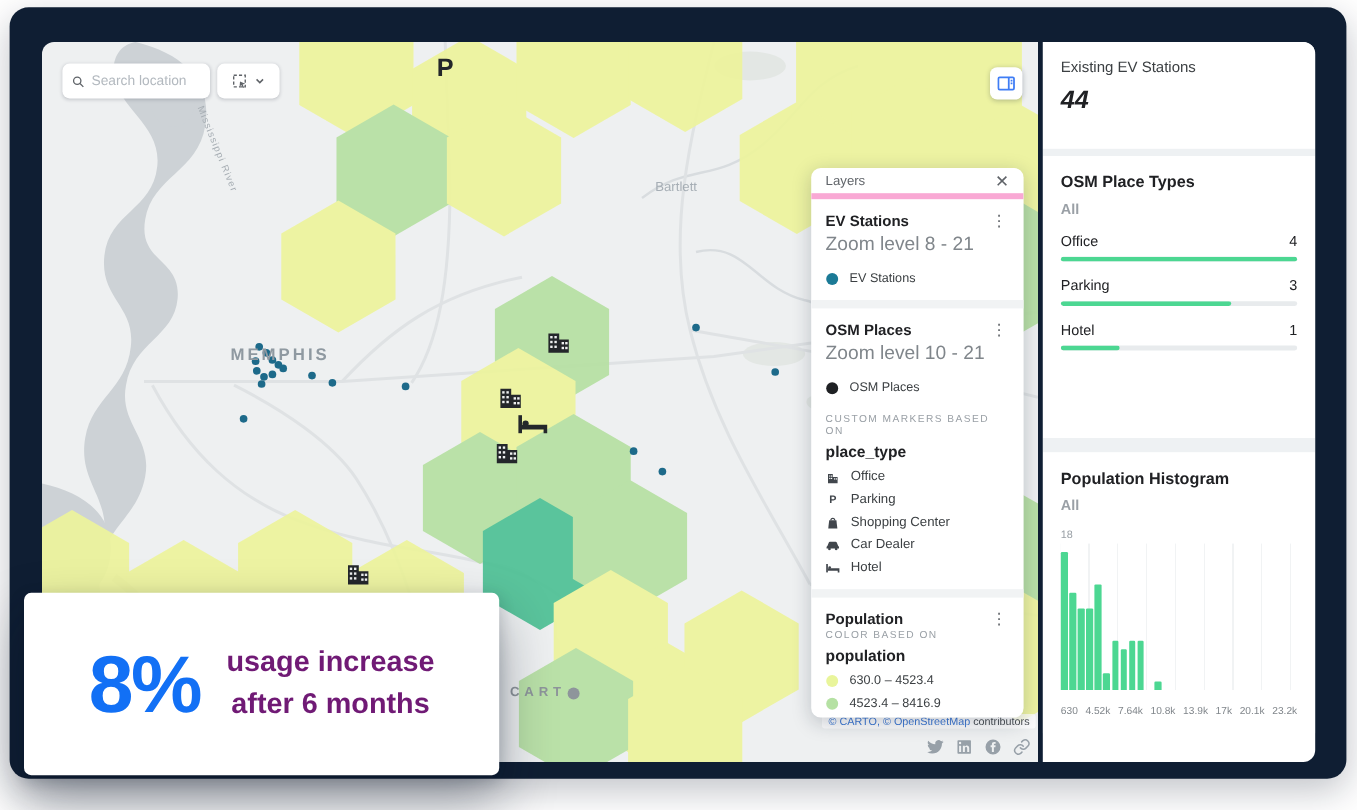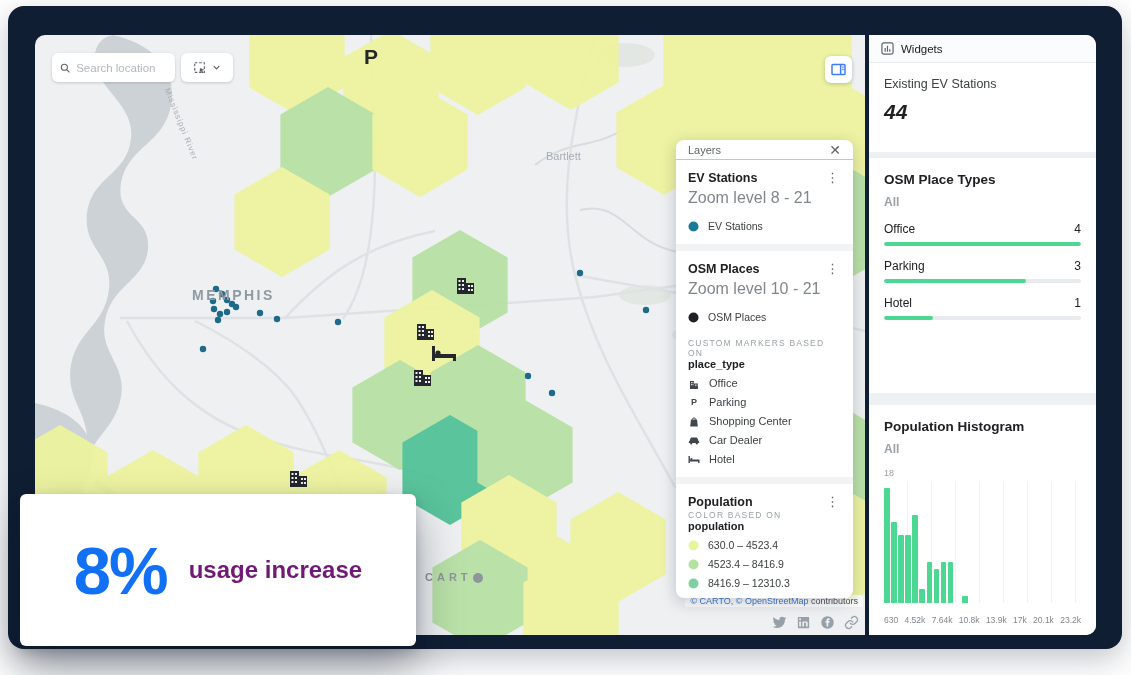--- a/index.html
+++ b/index.html
@@ -30,33 +30,33 @@
   .panel-toggle { position:absolute; left:790px; top:21px; width:27px; height:27px; background:#fff; border-radius:6px; box-shadow:0 1px 4px rgba(20,30,50,.25); display:flex; align-items:center; justify-content:center; cursor:pointer; }
 
   
   .attribution { position:absolute; right:2px; top:560px; font-size:9px; color:#4a4f54; background:rgba(255,255,255,.75); padding:1px 5px; border-radius:2px; }
   .attribution a { color:#3b76d2; text-decoration:none; }
   .social-row { position:absolute; right:6px; top:580px; display:flex; gap:9px; align-items:center; }
   .social-row .sicon { width:15px; height:15px; color:#97a0a8; cursor:pointer; }
 
   
   .layers-panel { position:absolute; left:641px; top:105px; width:177px; height:458px; background:#fff; border-radius:8px; box-shadow:0 4px 16px rgba(20,30,50,.22); overflow:hidden; font-size:11px; }
-  .lp-header { height:20px; display:flex; align-items:center; justify-content:space-between; padding:0 12px; border-bottom:1px solid #f9a8d4; }
+  .lp-header { height:26px; display:flex; align-items:center; justify-content:space-between; padding:0 12px; border-bottom:5px solid #f9a8d4; }
   .lp-title { font-size:11px; color:#5f6368; }
   .lp-close { font-size:14px; color:#5f6368; cursor:pointer; line-height:1; }
   .lp-section { padding:11px 12px 12px 12px; }
   .lp-divider { height:7px; background:#f1f3f4; }
   .lp-sec-head { display:flex; align-items:flex-start; justify-content:space-between; }
   .lp-sec-title { font-size:12.5px; font-weight:700; color:#202124; }
   .lp-kebab { color:#5f6368; font-size:13px; cursor:pointer; line-height:1; padding:0 2px; }
   .lp-zoom { margin-top:4px; font-size:16px; color:#80868b; }
   .lp-legend-row { margin-top:13px; display:flex; align-items:center; gap:9px; }
   .lp-legend-label { font-size:10.5px; color:#3c4043; }
   .lp-subhead { margin-top:15px; font-size:8.5px; letter-spacing:1.2px; color:#9aa0a6; }
-  .lp-field { font-size:11px; font-weight:700; color:#202124; }
+  .lp-field { margin-top:5px; font-size:13px; font-weight:700; color:#202124; }
   .lp-marker-row { margin-top:7px; display:flex; align-items:center; gap:9px; color:#3c4043; }
   .lp-marker-row .mk-ico { width:12px; height:12px; display:flex; align-items:center; justify-content:center; color:#41464c; font-weight:700; font-size:9px; }
   .lp-color-row { margin-top:7px; display:flex; align-items:center; gap:9px; color:#3c4043; font-size:10.5px; }
 
   
   .sidebar { position:absolute; left:869px; top:35px; width:227px; height:600px; background:#fff; border-bottom-right-radius:10px; border-top-right-radius:10px; overflow:hidden; }
   .sb-header { height:28px; display:flex; align-items:center; gap:7px; padding:0 12px; border-bottom:1px solid #e9ebee; background:#fbfcfd; }
   .sb-header-label { font-size:11.5px; color:#202124; }
   .widget { padding:14px 15px; background:#fff; }
   .widget-title-sm { font-size:12.5px; color:#3c4043; }
@@ -420,29 +420,20 @@
               <circle cx="5.5" cy="5.5" r="5" fill="#7ed0a2"></circle>
             </svg>
           <span>8416.9 – 12310.3</span>
         </div>
 
       </div>
     </div>
   </div>
 
   <div class="sidebar">
-    <div class="sb-header">
-      <svg width="13" height="13" viewBox="0 0 14 14">
-        <rect x="1" y="1" width="12" height="12" rx="2" fill="none" stroke="#5f6368" stroke-width="1.3"></rect>
-        <line x1="4.5" y1="10.5" x2="4.5" y2="6.5" stroke="#5f6368" stroke-width="1.3"></line>
-        <line x1="7" y1="10.5" x2="7" y2="4" stroke="#5f6368" stroke-width="1.3"></line>
-        <line x1="9.5" y1="10.5" x2="9.5" y2="7.8" stroke="#5f6368" stroke-width="1.3"></line>
-      </svg>
-      <span class="sb-header-label">Widgets</span>
-    </div>
 
     <div class="widget" style="padding-bottom:28px">
       <div class="widget-title-sm">Existing EV Stations</div>
       <div class="widget-value-big">44</div>
     </div>
     <div class="widget-band" style="height:6px"></div>
 
     <div class="widget" style="height:235px">
       <div class="widget-title">OSM Place Types</div>
       <div class="widget-filter">All</div>
@@ -521,15 +512,16 @@
         <span>20.1k</span>
         <span>23.2k</span>
       </div>
     </div>
   </div>
 
   <div class="callout">
     <div class="callout-value">8%</div>
     <div class="callout-text">
       <div>usage increase</div>
+      <div>after 6 months</div>
     </div>
   </div>
 </div>
 
 </body></html>

